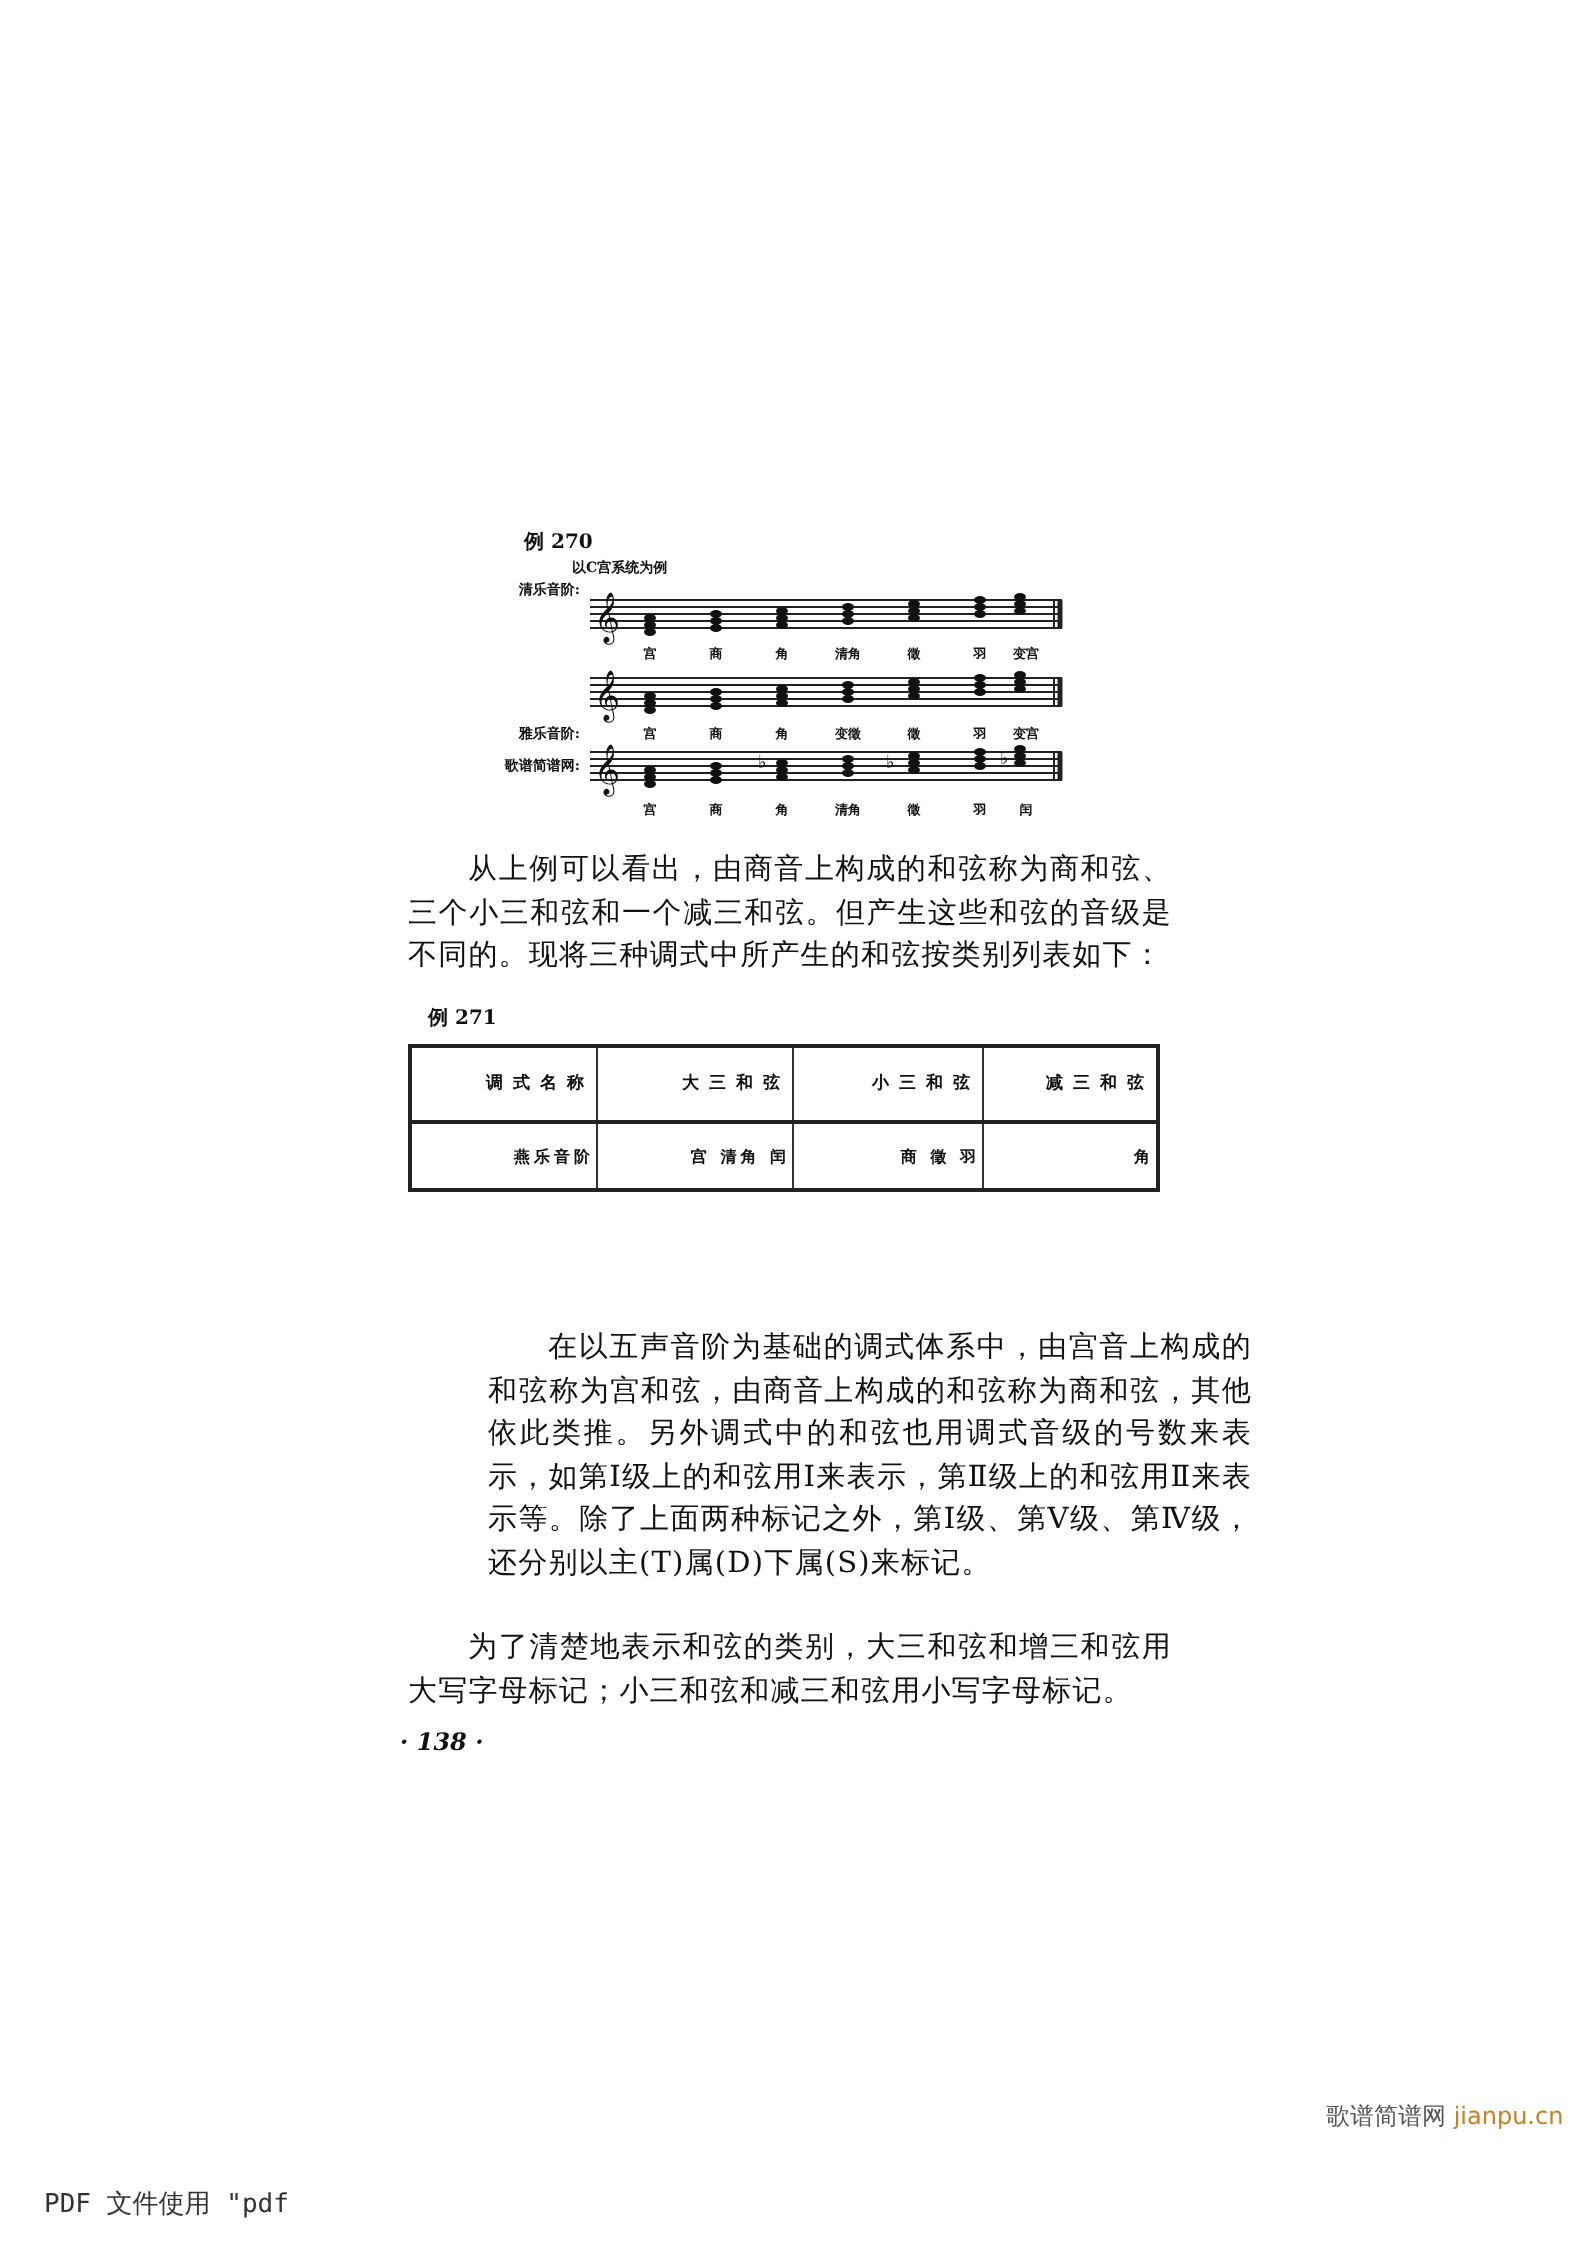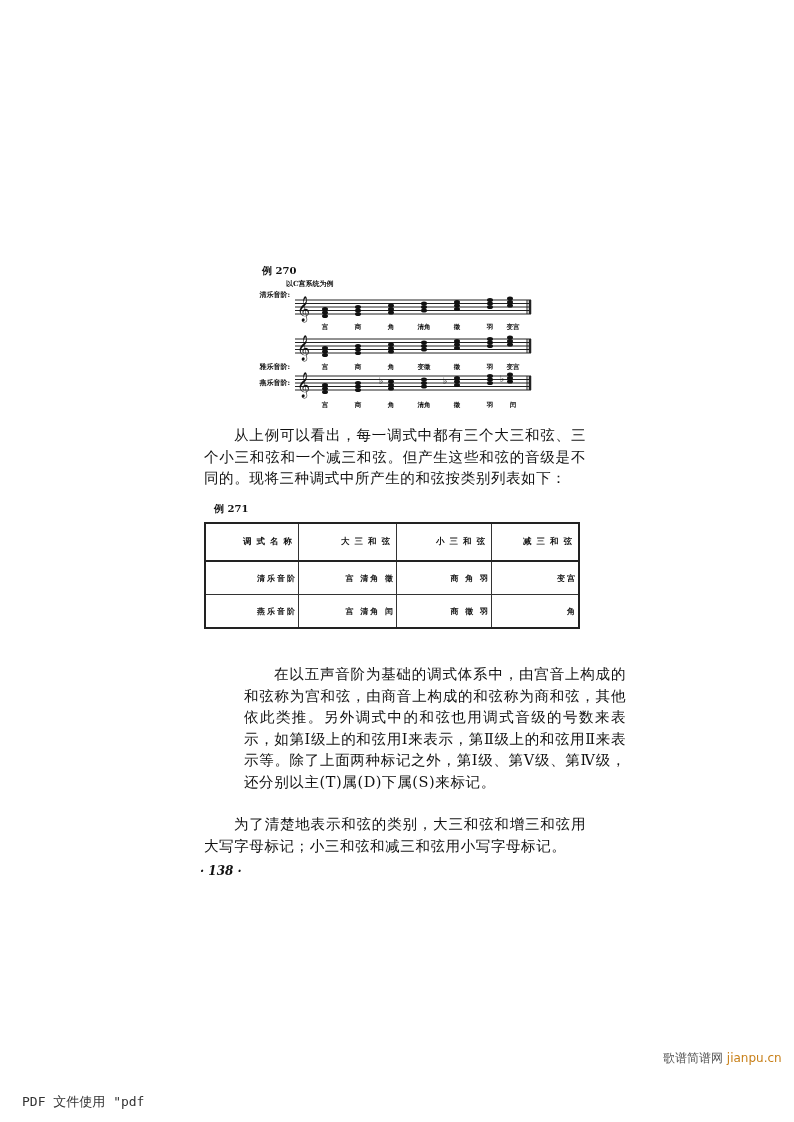--- a/index.html
+++ b/index.html
@@ -117,21 +117,21 @@
 <div class="note-labels" style="top:363px;">
   <span style="left:7px">宫</span>
   <span style="left:40px">商</span>
   <span style="left:73px">角</span>
   <span style="left:106px">变徵</span>
   <span style="left:139px">徵</span>
   <span style="left:172px">羽</span>
   <span style="left:195px">变宫</span>
 </div>
 
-<div class="abs staff-label" style="left:250px;top:378px;">燕乐音阶:</div>
+<div class="abs staff-label" style="left:250px;top:378px;">歌谱简谱网:</div>
 <div class="staff" style="top:376px;">
   <svg width="236" height="30">
     <g stroke="#222" stroke-width="1">
       <line x1="0" y1="6" x2="236" y2="6"></line>
         <line x1="0" y1="9.5" x2="236" y2="9.5"></line>
       <line x1="0" y1="13" x2="236" y2="13"></line>
         <line x1="0" y1="16.5" x2="236" y2="16.5"></line>
       <line x1="0" y1="20" x2="236" y2="20"></line>
       <line x1="232" y1="6" x2="232" y2="20"></line>
         <line x1="235" y1="6" x2="235" y2="20" stroke-width="2.5"></line>
@@ -168,38 +168,32 @@
 <div class="note-labels" style="top:401px;">
   <span style="left:7px">宫</span>
   <span style="left:40px">商</span>
   <span style="left:73px">角</span>
   <span style="left:106px">清角</span>
   <span style="left:139px">徵</span>
   <span style="left:172px">羽</span>
   <span style="left:195px">闰</span>
 </div>
 
-<div class="abs para" style="left:204px;top:425px;text-indent:30px;">从上例可以看出，每一调式中都有三个大三和弦、三个小三和弦和一个减三和弦。但产生这些和弦的音级是不同的。现将三种调式中所产生的和弦按类别列表如下：</div>
+<div class="abs para" style="left:204px;top:425px;text-indent:30px;">从上例可以看出，由商音上构成的和弦称为商和弦、三个小三和弦和一个减三和弦。但产生这些和弦的音级是不同的。现将三种调式中所产生的和弦按类别列表如下：</div>
 
 <div class="abs ex-label" style="left:214px;top:502px;">例 271</div>
 <table class="table">
   <tbody>
       <tr class="head">
     <td style="width:90px">调式名称</td>
     <td style="width:95px">大三和弦</td>
     <td style="width:92px">小三和弦</td>
     <td>减三和弦</td>
   </tr>
   <tr>
-    <td>清乐音阶</td>
-    <td>宫 清角 徵</td>
-    <td>商 角 羽</td>
-    <td>变宫</td>
-  </tr>
-  <tr>
     <td>燕乐音阶</td>
     <td>宫 清角 闰</td>
     <td>商 徵 羽</td>
     <td>角</td>
   </tr>
 </tbody>
   </table>
 
 <div class="abs para" style="left:204px;top:664px;text-indent:30px;margin-left:40px;">在以五声音阶为基础的调式体系中，由宫音上构成的和弦称为宫和弦，由商音上构成的和弦称为商和弦，其他依此类推。另外调式中的和弦也用调式音级的号数来表示，如第Ⅰ级上的和弦用Ⅰ来表示，第Ⅱ级上的和弦用Ⅱ来表示等。除了上面两种标记之外，第Ⅰ级、第Ⅴ级、第Ⅳ级，还分别以主(T)属(D)下属(S)来标记。</div>
 

